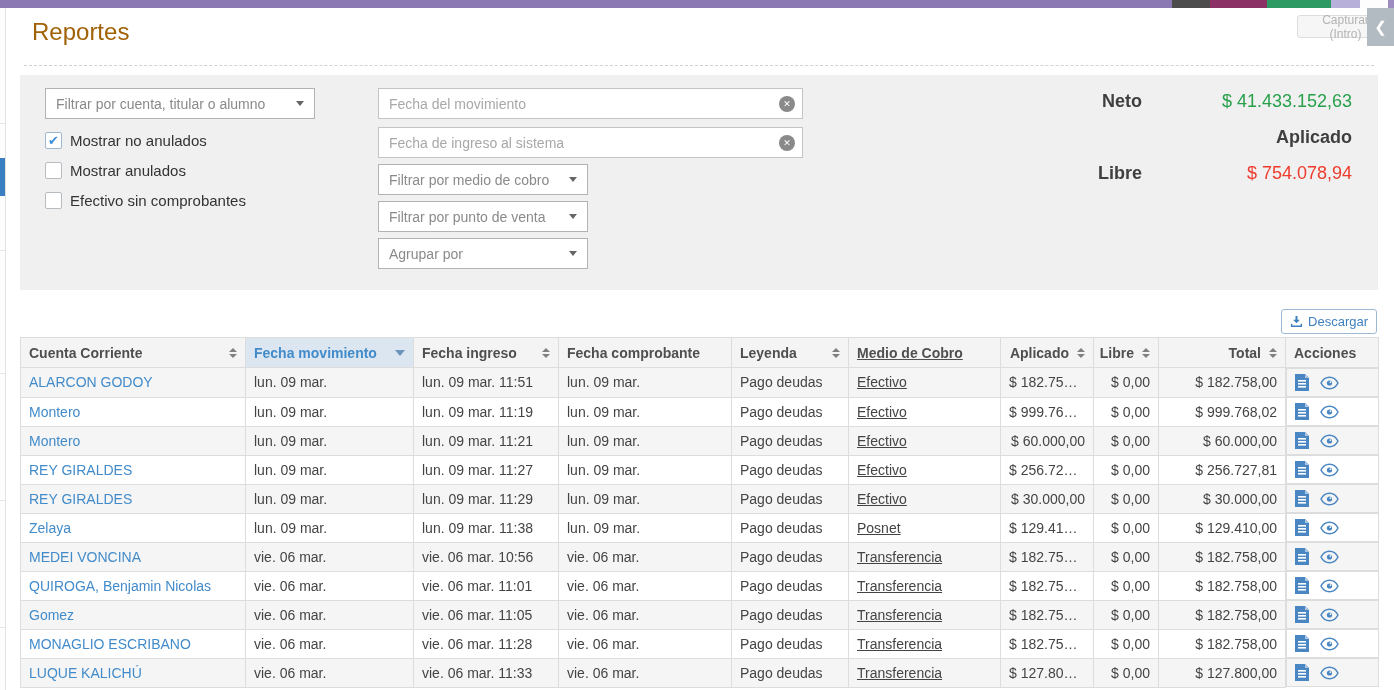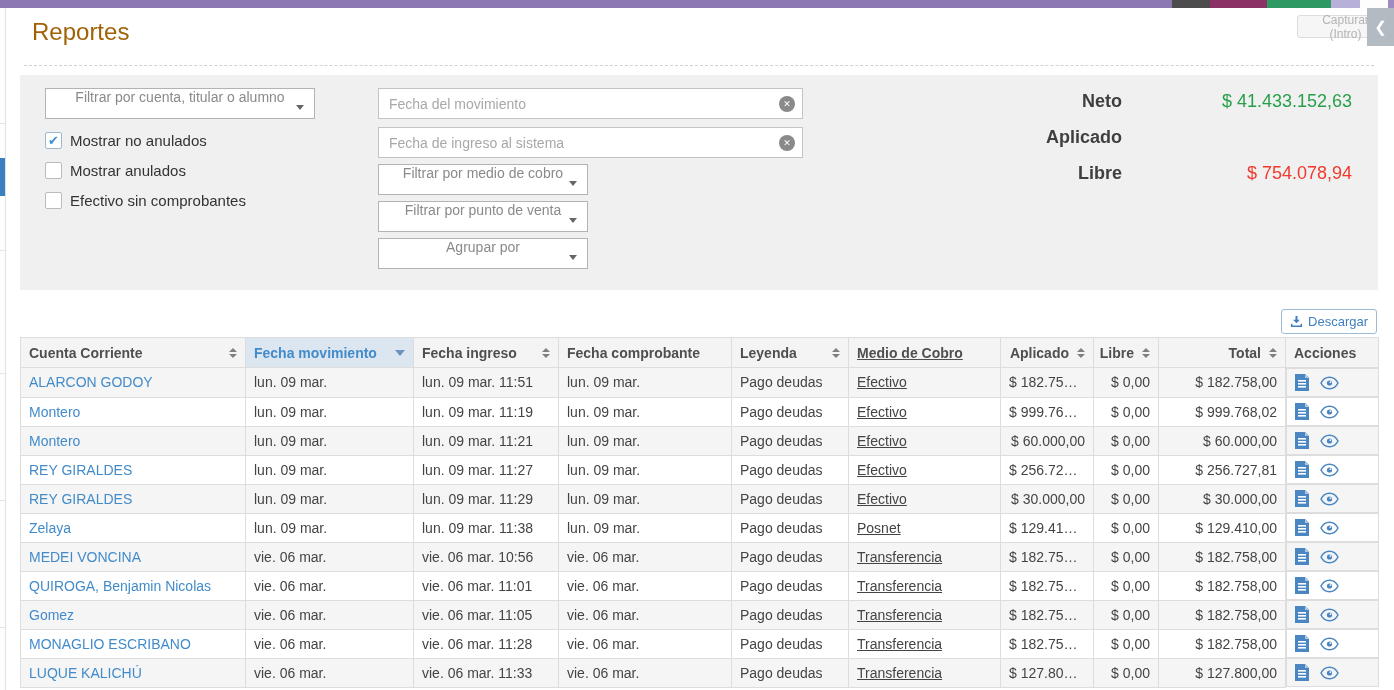--- a/index.html
+++ b/index.html
@@ -34,41 +34,41 @@
   .rail-tick{position:absolute;left:0;width:5px;border-top:1px solid #e6e6e6;}
 
   
   .fp{position:absolute;left:20px;top:75px;width:1358px;height:215px;background:#f0f0f0;}
   .fp-col1{position:absolute;left:25px;top:13px;width:270px;}
   .fp-col2{position:absolute;left:358px;top:13px;width:425px;}
   .sel{box-sizing:border-box;height:31px;background:#fff;border:1px solid #b3b3b3;
     display:flex;align-items:center;padding:0 10px;font-size:14px;color:#444;cursor:pointer;}
   .sel .caret{margin-left:auto;width:0;height:0;border-left:4px solid transparent;
     border-right:4px solid transparent;border-top:5px solid #666;}
-  .sel.ph{color:#8a8a8a;flex-direction:column;}
+  .sel.ph{color:#8a8a8a;}
   .sel + .sel{margin-top:6px;}
   .cb-row{display:flex;align-items:center;margin-top:13px;cursor:pointer;}
   .cb-row:first-of-type{margin-top:13px;}
   .cb-box{box-sizing:border-box;width:17px;height:17px;background:#fff;border:1px solid #b7bcc1;
     border-radius:2px;margin-right:8px;display:flex;align-items:center;justify-content:center;
     font-size:13px;font-weight:bold;color:transparent;}
   .cb-row.checked .cb-box{color:#3a8fd9;border-color:#9db8cf;}
   .cb-label{font-size:15px;color:#333;}
   .txt-input{box-sizing:border-box;position:relative;height:31px;background:#fff;border:1px solid #c4c4c4;
     display:flex;align-items:center;padding:0 30px 0 10px;font-size:14px;color:#a8a8a8;}
   .txt-input + .txt-input{margin-top:8px;}
   .clear-icon{position:absolute;right:7px;top:7px;width:16px;height:16px;border-radius:50%;
     background:#8a8a8a;color:#fff;font-size:9px;font-weight:bold;display:flex;align-items:center;
     justify-content:center;cursor:pointer;}
   .fp-col2 .sel{width:210px;margin-top:6px;}
   .fp-col2 .sel:nth-of-type(1){margin-top:7px;}
 
   
   .summary{position:absolute;right:26px;top:8px;}
-  .sum-row{display:flex;align-items:center;height:36px;gap:20px;}
+  .sum-row{display:flex;align-items:center;height:36px;justify-content:flex-end;}
   .sum-label{width:180px;text-align:right;font-size:18px;font-weight:700;color:#3f3f3f;}
   .sum-value{width:210px;text-align:right;font-size:18px;}
   .val-green{color:#28a04a;}
   .val-red{color:#ef3b2d;}
 
   
   .dl-btn{position:absolute;right:17px;top:309px;height:25px;padding:0 8px;background:#fff;
     border:1px solid #9cb9d6;border-radius:3px;color:#4180c0;font-size:13px;font-family:inherit;
     display:flex;align-items:center;gap:5px;cursor:pointer;}
 

